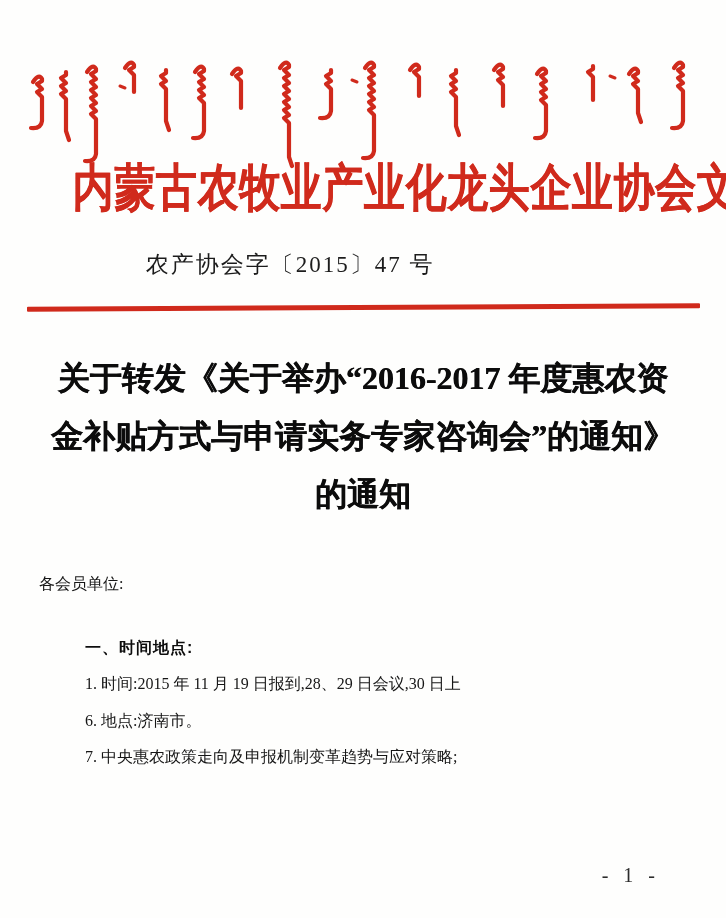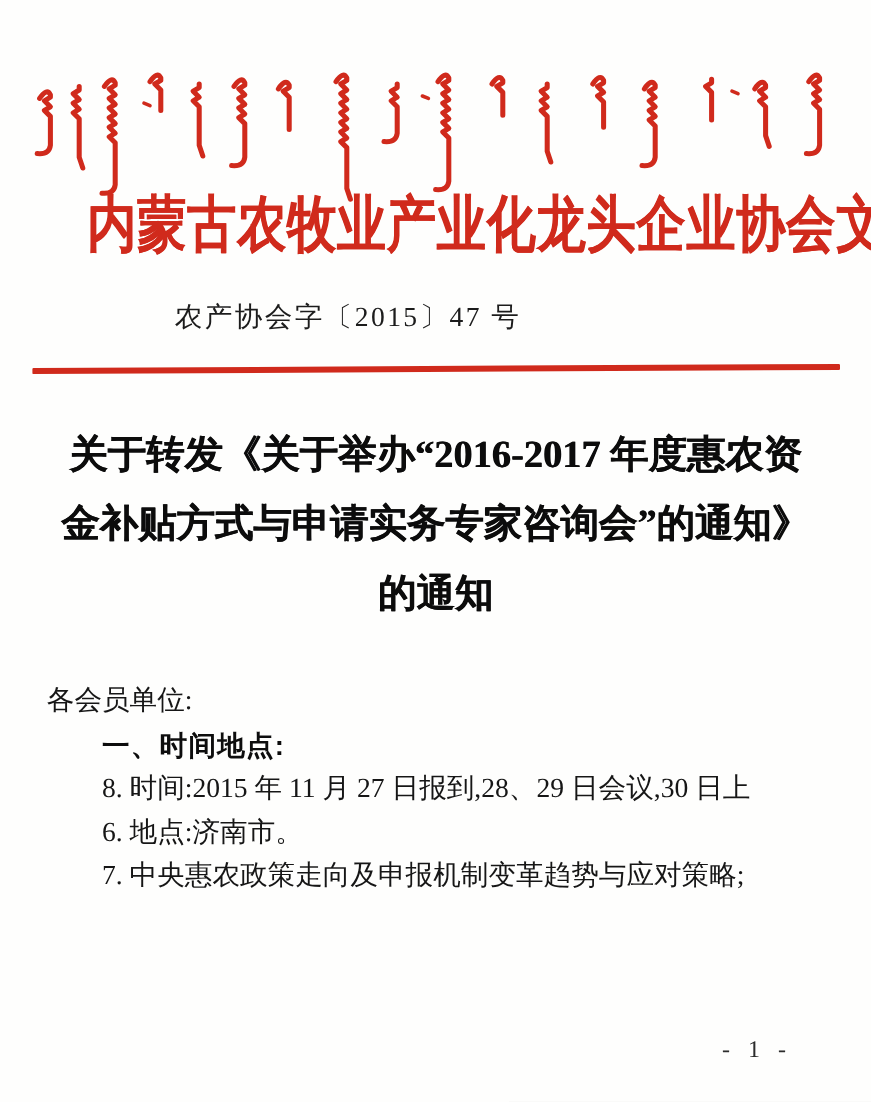--- a/index.html
+++ b/index.html
@@ -50,31 +50,32 @@
     position: absolute; top: 349px; left: 0; width: 726px;
     text-align: center;
     font-weight: bold;
     font-size: 32px;
     line-height: 58px;
     color: #0c0c0c;
   }
   .doc-title .t-line { white-space: nowrap; text-shadow: 0.5px 0 0 #0c0c0c; }
   .body-text {
     position: absolute; top: 566px; left: 39px; width: 655px;
-    font-size: 23px;
+    font-size: 16px;
     line-height: 36.5px;
     color: #161616;
   }
   .bline { white-space: nowrap; }
   .indent { padding-left: 46px; }
   .heading {
     font-family: "Liberation Sans", "DejaVu Sans", sans-serif;
     font-weight: bold;
     color: #0d0d0d;
     letter-spacing: 1px;
+    margin-top: 27px;
   }
   .page-num {
     position: absolute; top: 864px; left: 0; width: 726px;
     text-align: right;
     padding-right: 66px;
     font-size: 20px;
     letter-spacing: 5px;
     color: #2c2c2c;
   }
 </style>
@@ -114,20 +115,20 @@
 
   <div class="doc-title">
     <div class="t-line">关于转发《关于举办“2016-2017 年度惠农资</div>
     <div class="t-line">金补贴方式与申请实务专家咨询会”的通知》</div>
     <div class="t-line">的通知</div>
   </div>
 
   <div class="body-text">
     <div class="bline">各会员单位:</div>
     <div class="bline indent heading">一、时间地点:</div>
-    <div class="bline indent">8. 时间:2015 年 11 月 27 日报到,28、29 日会议,30 日上</div>
+    <div class="bline indent">1. 时间:2015 年 11 月 19 日报到,28、29 日会议,30 日上</div>
     <div class="bline indent">6. 地点:济南市。</div>
     <div class="bline indent">7. 中央惠农政策走向及申报机制变革趋势与应对策略;</div>
   </div>
 
   <div class="page-num">- 1 -</div>
 
 </div>
 
 </body></html>

